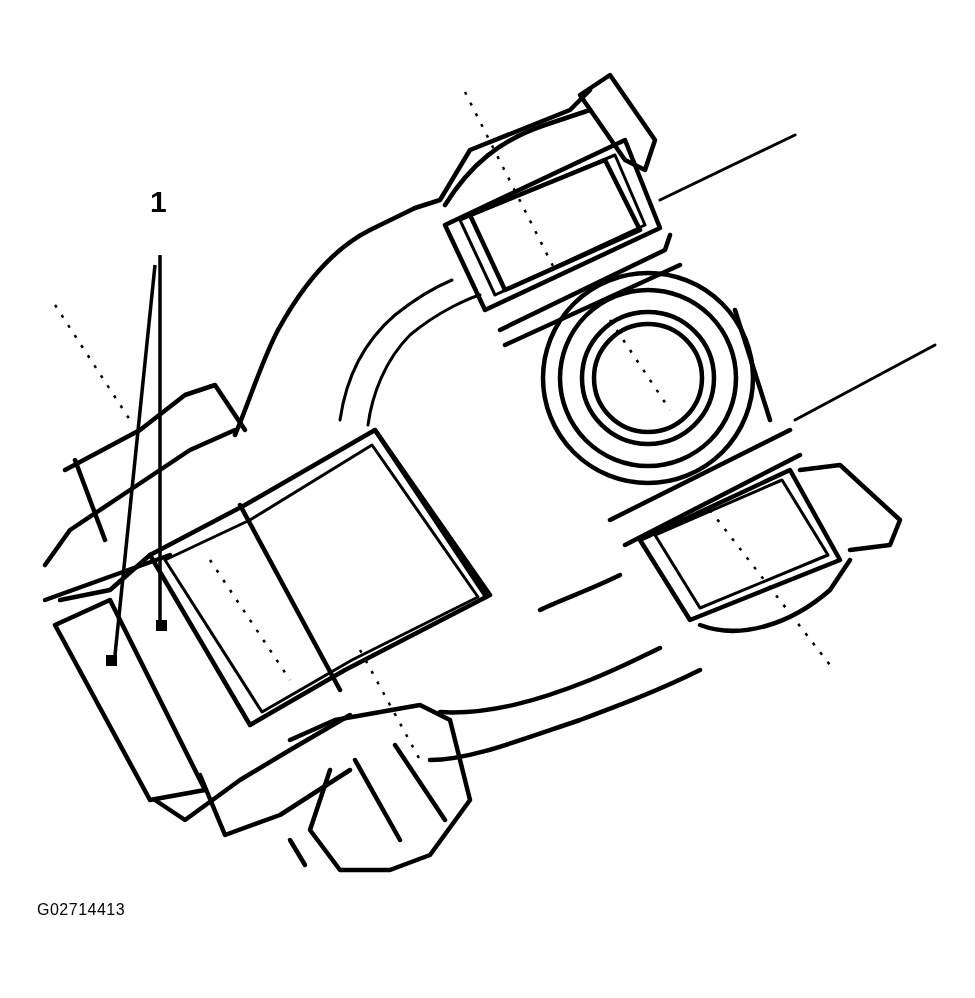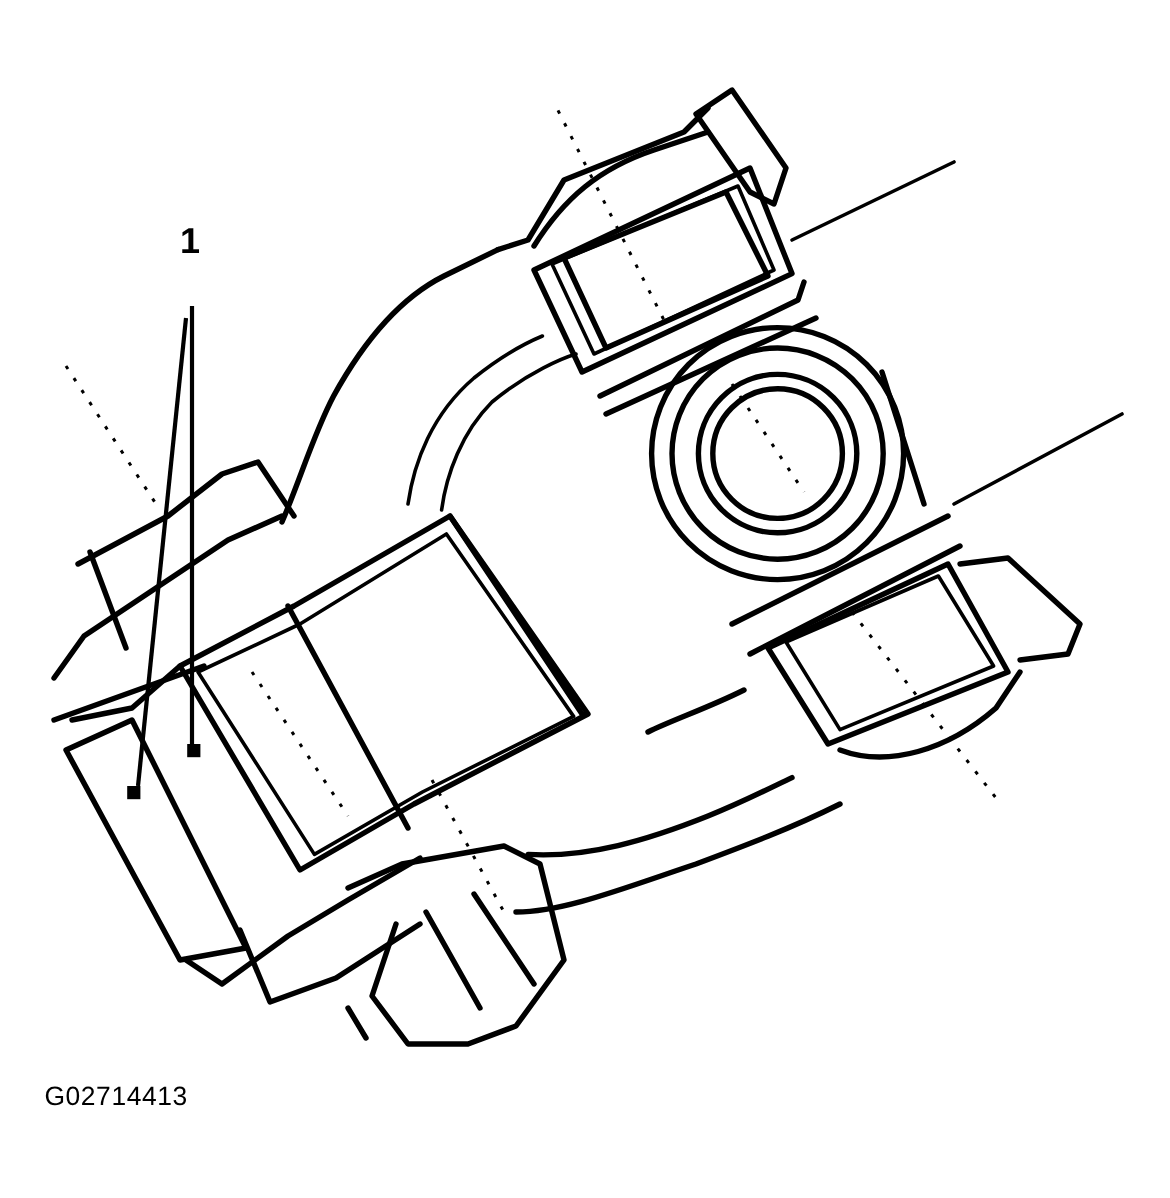--- a/index.html
+++ b/index.html
@@ -9,21 +9,21 @@
   .ink-thin { fill: none; stroke: #000; stroke-width: 3; stroke-linejoin: round; stroke-linecap: round; }
   .center { fill: none; stroke: #000; stroke-width: 2.5; stroke-dasharray: 3 9; }
   .leader { fill: none; stroke: #000; stroke-width: 3.5; }
   .dot { fill: #000; }
   .callout {
     position: absolute; font-family: "Liberation Sans", sans-serif;
     font-weight: bold; font-size: 30px; color: #000; line-height: 1;
   }
   .figid {
     position: absolute; left: 37px; top: 901px;
-    font-family: "Liberation Sans", sans-serif; font-size: 22px; color: #000;
+    font-family: "Liberation Sans", sans-serif; font-size: 16px; color: #000;
     letter-spacing: 0.5px;
   }
 </style>
 </head>
 <body>
 
 <div id="canvas">
 <svg width="975" height="998" viewBox="0 0 975 998" xmlns="http://www.w3.org/2000/svg">
 
   <g>

